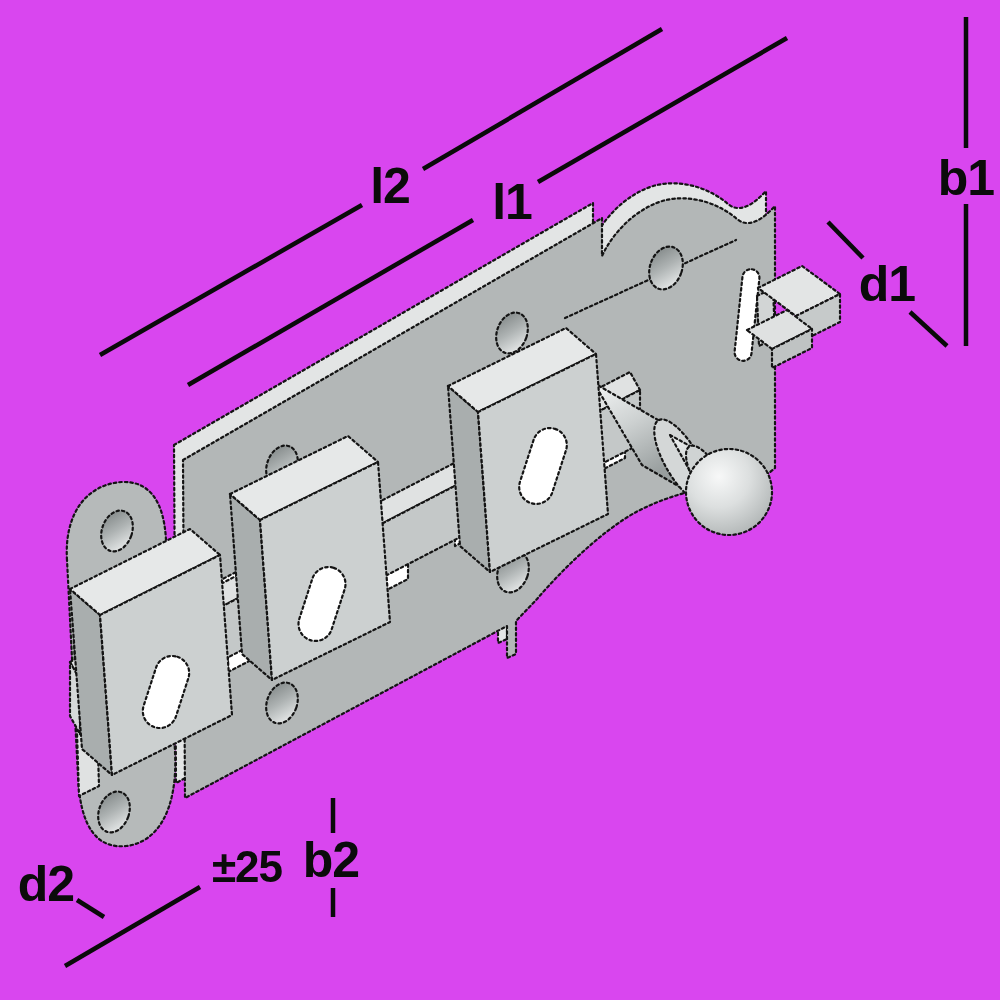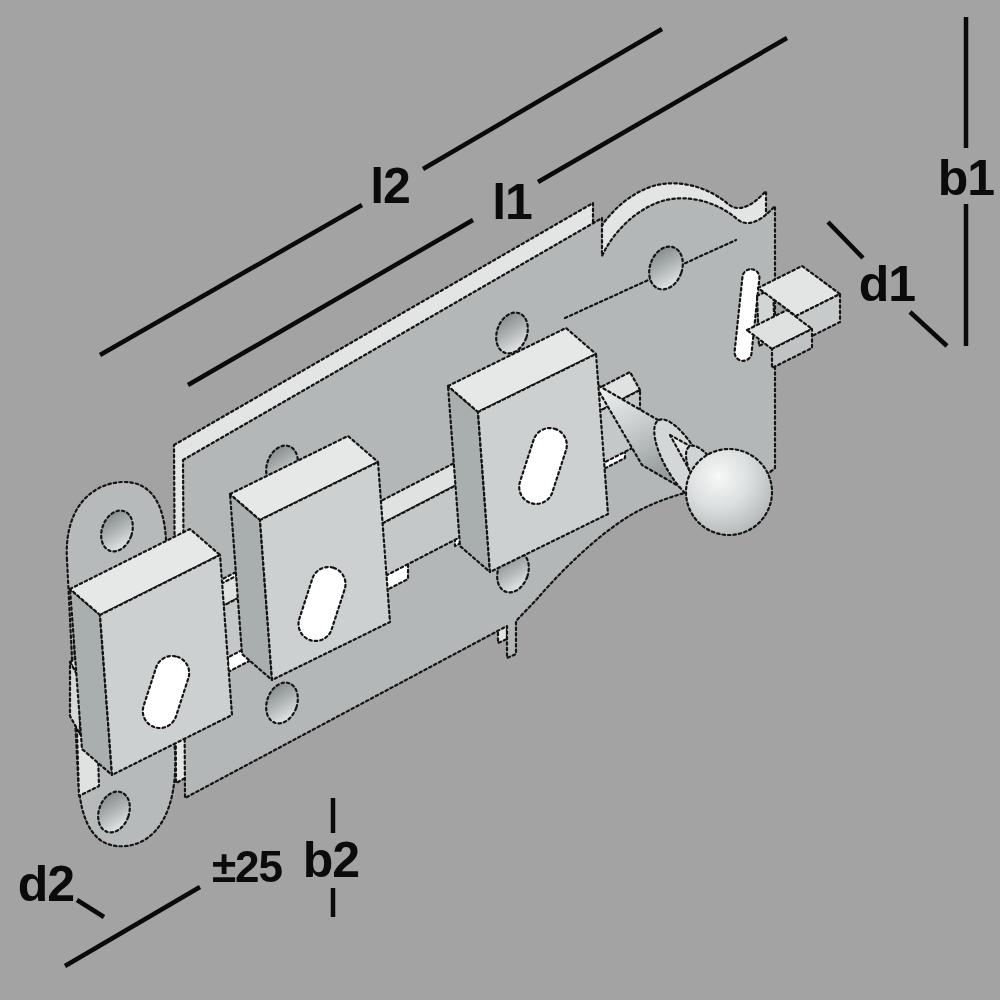--- a/index.html
+++ b/index.html
@@ -1,16 +1,16 @@
 <!DOCTYPE html>
 <html><head>
 <meta charset="utf-8">
 <style>
   html,body{margin:0;padding:0;background:#ffffff;}
-  .stage{position:relative;width:1000px;height:1000px;background:#a3a3a3;overflow:hidden;}
+  .stage{position:relative;width:1000px;height:1000px;background:#d946ef;overflow:hidden;}
   svg{display:block;}
   .edge{stroke:#141414;stroke-width:2.2;stroke-dasharray:2.5 3;stroke-linejoin:round;stroke-linecap:round;}
   .dim{stroke:#0a0a0a;stroke-width:4.5;stroke-linecap:butt;}
   .dimlab{font-family:"Liberation Sans",sans-serif;font-weight:700;font-size:50px;fill:#0b0b0b;letter-spacing:-1px;}
   .dimlab.small{font-size:44px;}
   text{text-anchor:middle;dominant-baseline:central;}
 </style>
 </head>
 <body>
 

